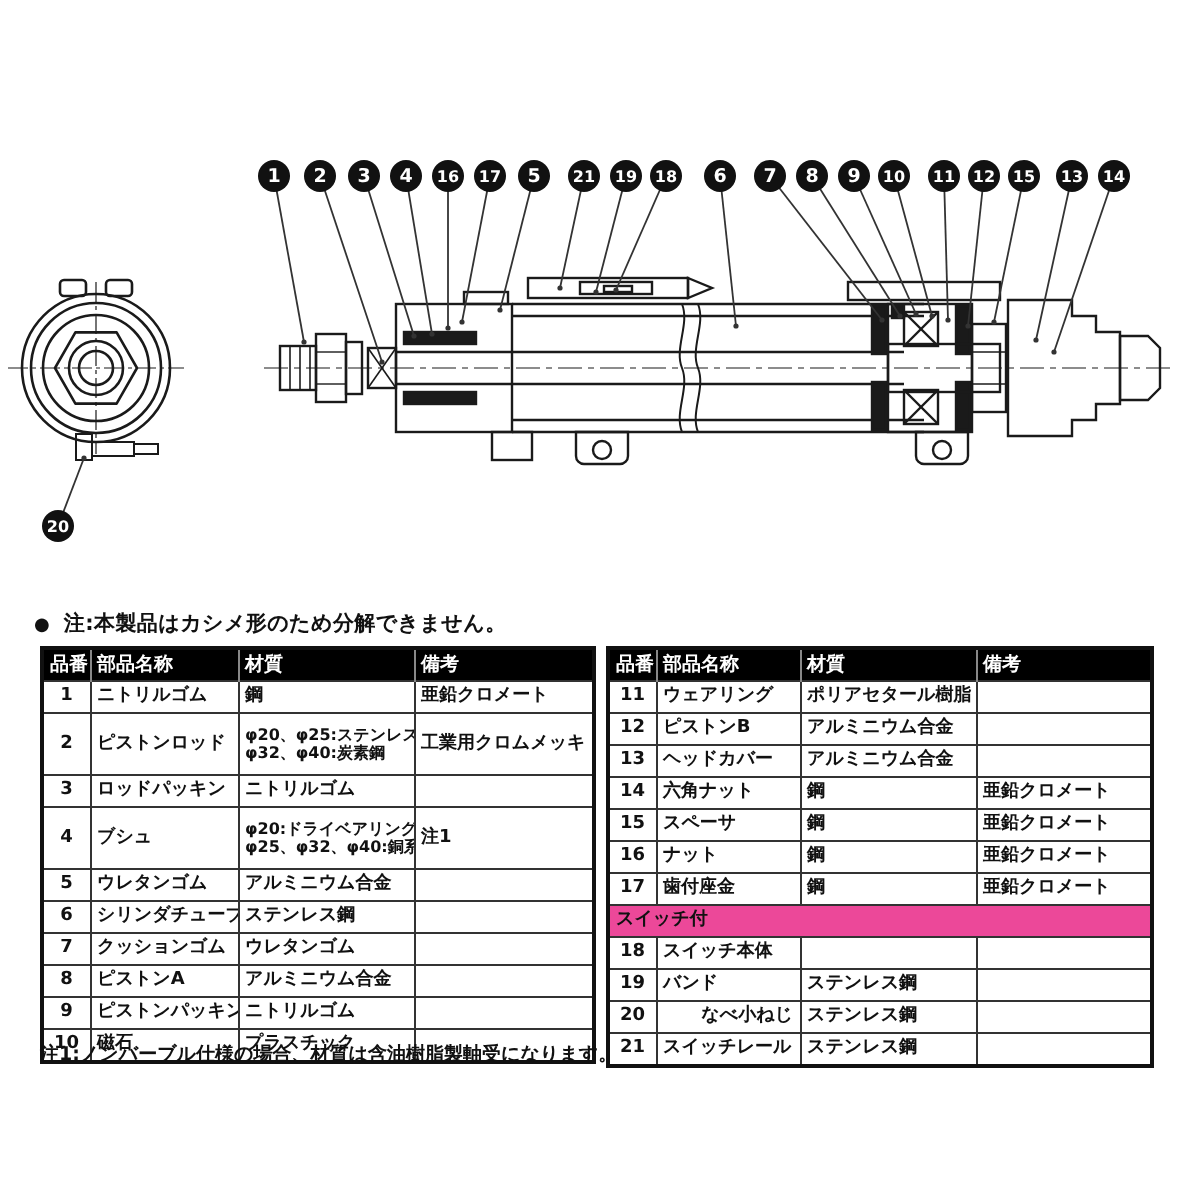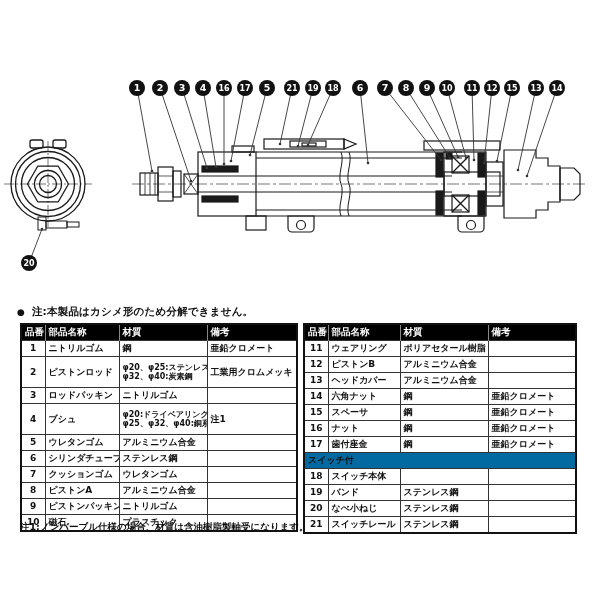--- a/index.html
+++ b/index.html
@@ -28,21 +28,21 @@
     background:#000000;color:#fff;font-size:9.5px;font-weight:bold;
     text-align:left;padding:1px 3px;height:13px;border-right:1px solid #888;
     white-space:nowrap;overflow:hidden;
   }
   .parts-table td{
     border:1px solid #333;font-size:9px;font-weight:600;padding:0 3px;
     line-height:1.15;vertical-align:middle;white-space:nowrap;overflow:hidden;
   }
   .c-no{text-align:center;padding:0 1px;}
   .mat-line{font-size:8px;font-weight:600;}
-  .section-cell{background:#0369a1;font-weight:bold;}
+  .section-cell{background:#ec4899;font-weight:bold;}
 </style>
 </head>
 <body>
 
 <svg id="diagram" width="600" height="310" viewBox="0 0 600 310" xmlns="http://www.w3.org/2000/svg">
 
   <g stroke="#1a1a1a" fill="none" stroke-width="1.3">
     <rect x="30" y="140" width="13" height="8" rx="2"></rect>
     <rect x="53" y="140" width="13" height="8" rx="2"></rect>
     <circle cx="48" cy="184" r="37"></circle>
@@ -465,21 +465,21 @@
       <tr>
         <td class="c-no" style="height: 15px;">19</td>
         <td class="c-name" style="height: 15px;">バンド</td>
         <td class="c-mat" style="height: 15px;">
           <div>ステンレス鋼</div>
         </td>
         <td class="c-remark" style="height: 15px;"></td>
       </tr>
       <tr>
         <td class="c-no" style="height: 15px;">20</td>
-        <td class="c-name" style="height: 15px;">なべ小ねじ</td>
+        <td class="c-name" style="height: 15px; text-align: right;">なべ小ねじ</td>
         <td class="c-mat" style="height: 15px;">
           <div>ステンレス鋼</div>
         </td>
         <td class="c-remark" style="height: 15px;"></td>
       </tr>
       <tr>
         <td class="c-no" style="height: 15px;">21</td>
         <td class="c-name" style="height: 15px;">スイッチレール</td>
         <td class="c-mat" style="height: 15px;">
           <div>ステンレス鋼</div>

